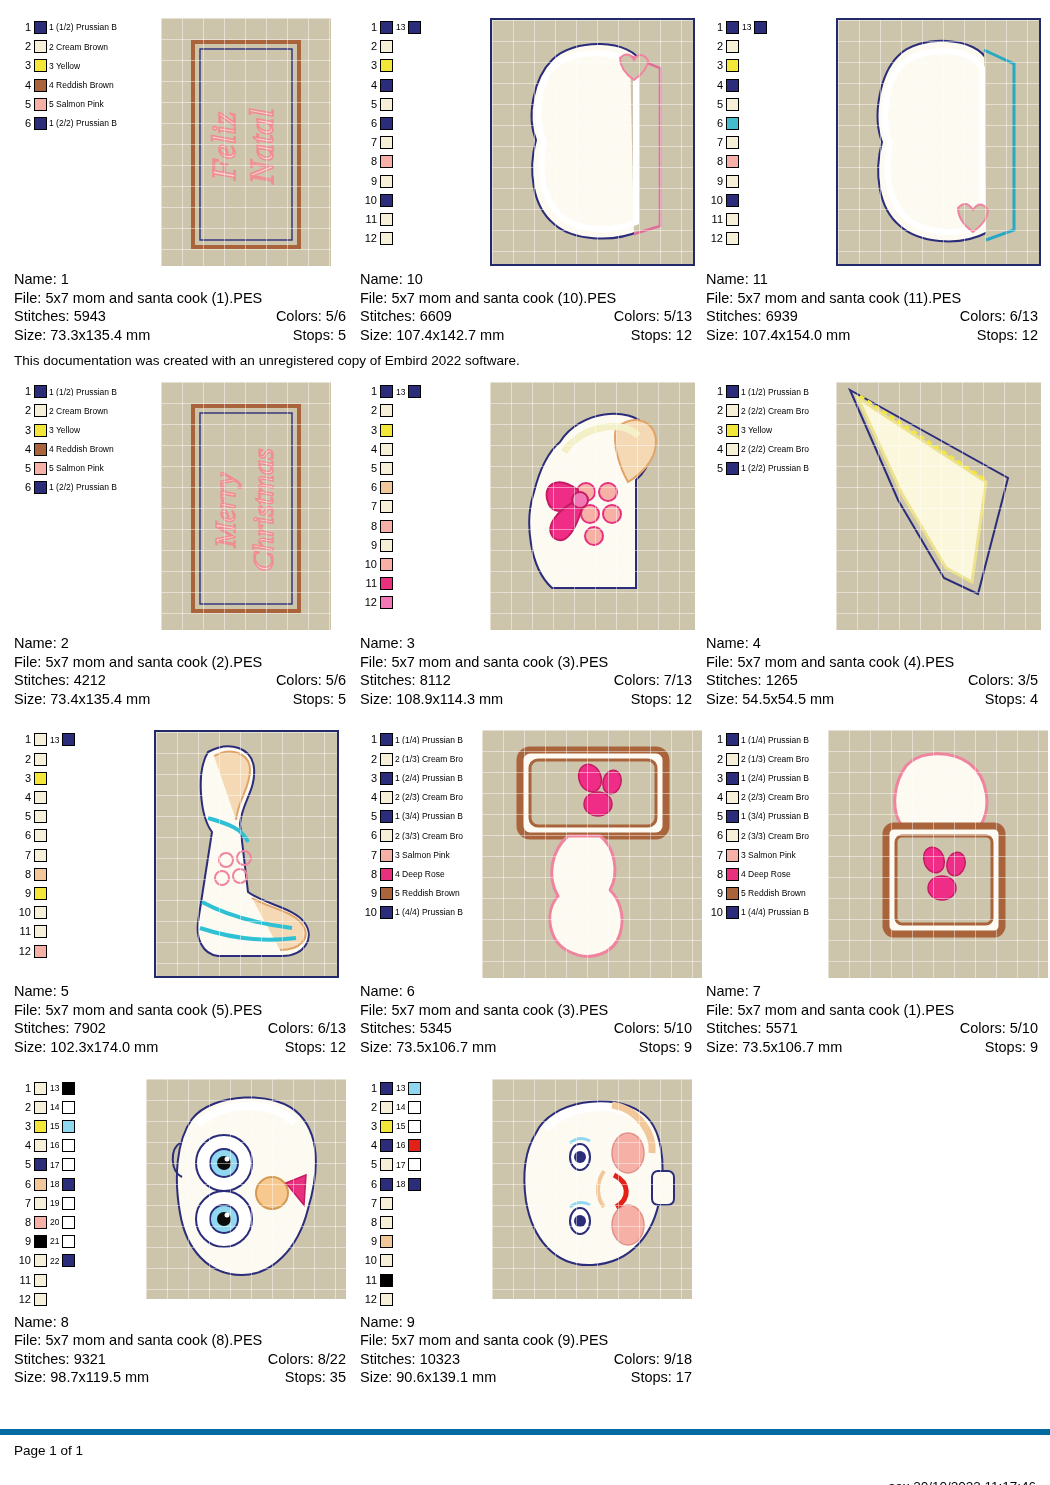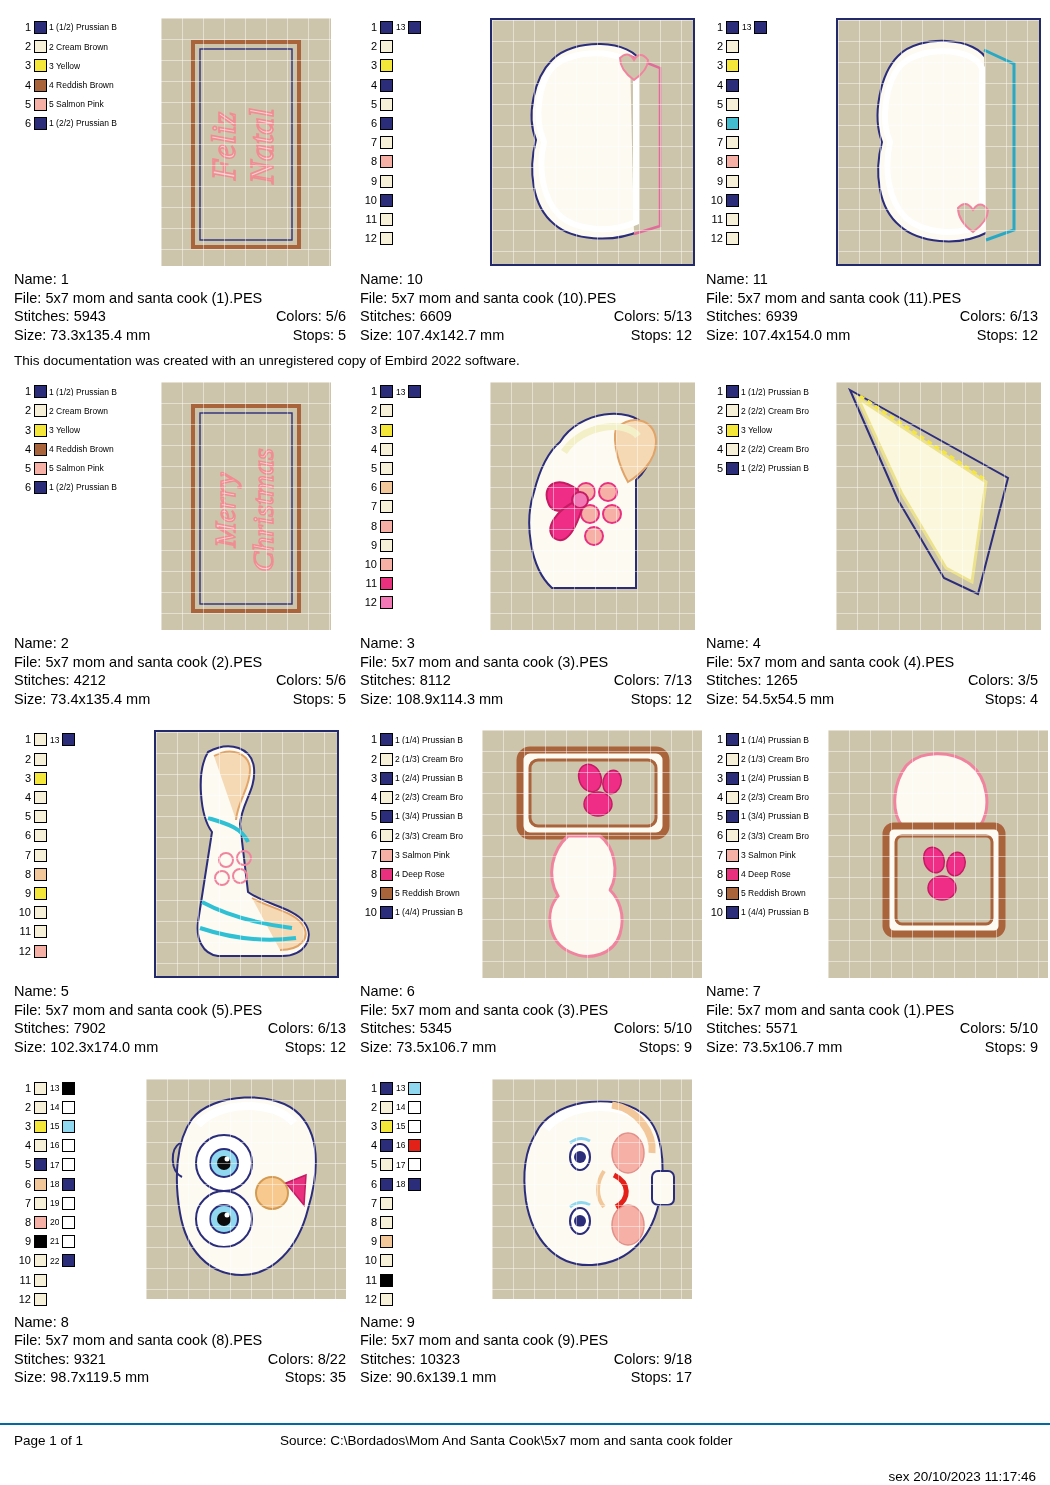--- a/index.html
+++ b/index.html
@@ -18,21 +18,21 @@
   .pvbox{position:relative;background:#cdc5ab;overflow:hidden;}
   .pvbox.bordered{border:2px solid #222a6b;box-sizing:border-box;}
   .pvgrid{position:absolute;inset:0;
     background-image:linear-gradient(rgba(255,255,255,.45) 1px,transparent 1px),linear-gradient(90deg,rgba(255,255,255,.45) 1px,transparent 1px);
     background-size:21px 21px;}
   .info{font-size:14.5px;line-height:1.28;margin-top:4px;padding-right:14px;}
   .info .line{display:flex;justify-content:space-between;}
   .info .l{white-space:nowrap;}
   .info .r{white-space:nowrap;}
   .note{position:absolute;left:14px;font-size:13.5px;line-height:1.3;}
-  .footer{position:absolute;left:0;right:0;bottom:8px;height:30px;border-top:2px solid #0369a1;padding-top:22px;font-size:13.5px;}
+  .footer{position:absolute;left:0;right:0;bottom:8px;height:30px;border-top:6px solid #0369a1;padding-top:12px;font-size:13.5px;}
   .footer .fl{position:absolute;left:14px;top:8px;}
   .footer .fc{position:absolute;left:280px;top:8px;}
   .footer .fr{position:absolute;right:14px;top:8px;margin-top:36px;}
   svg{display:block;}
 </style>
 </head>
 <body>
 
 <div class="page">
 
@@ -989,17 +989,16 @@
             <span class="r">Stops: 17</span>
           </div>
       </div>
     </div>
 
     <div class="cell"></div>
   </div>
 
   <div class="footer">
     <span class="fl">Page 1 of 1</span>
-    <span class="fc">Source: C:\Bordados\Mom And Santa Cook\5x7 mom and santa cook folder</span>
     <span class="fr">sex 20/10/2023 11:17:46</span>
   </div>
 
 </div>
 
 </body></html>

